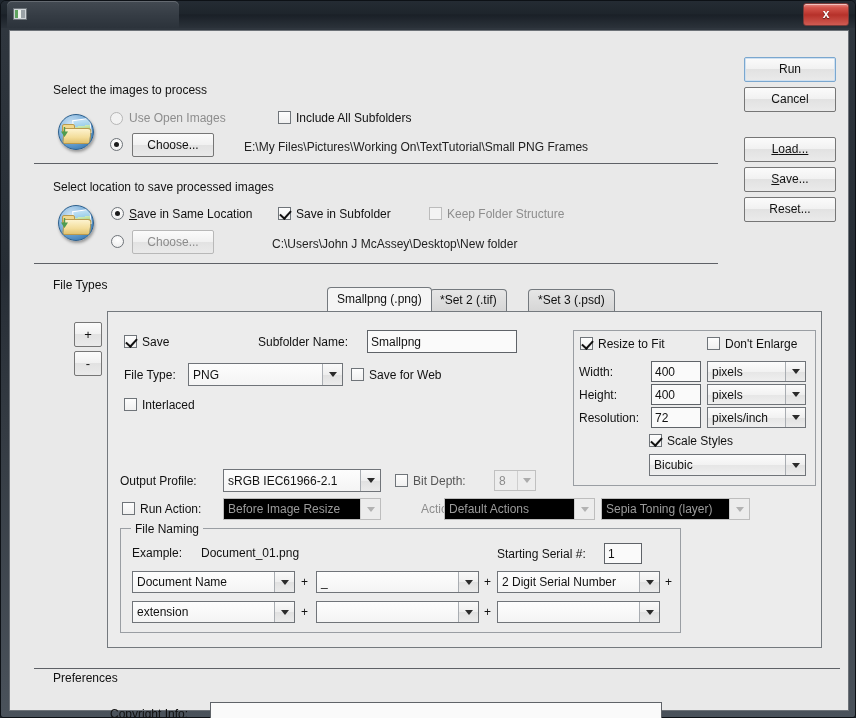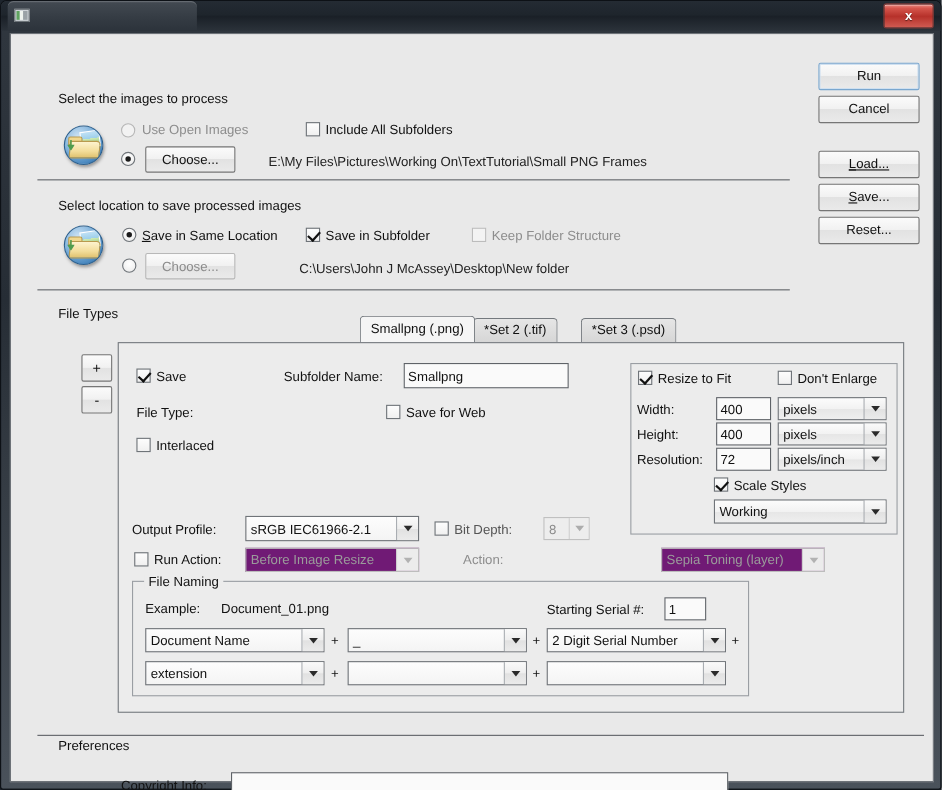--- a/index.html
+++ b/index.html
@@ -92,21 +92,21 @@
   
   .combo{position:absolute;box-sizing:border-box;display:flex;align-items:center;
     background:linear-gradient(to bottom,#fcfcfc 0%,#f2f2f2 50%,#e6e6e6 52%,#efefef 100%);
     border:1px solid #707479;cursor:pointer;}
   .combo .txt{flex:1;padding-left:4px;font-size:12px;color:#111;white-space:nowrap;overflow:hidden;}
   .combo .arw{width:19px;height:100%;border-left:1px solid #a9adb2;
     display:flex;align-items:center;justify-content:center;
     background:linear-gradient(to bottom,#fafafa 0%,#eeeeee 50%,#e1e1e1 52%,#ebebeb 100%);}
   .combo .arw::after{content:"";width:0;height:0;border-left:4px solid transparent;
     border-right:4px solid transparent;border-top:5px solid #2a2a2a;}
-  .combo.dis{border-color:#bdbdbd;background:#701a75;color:#9b9b9b;}
+  .combo.dis{border-color:#bdbdbd;background:#000000;color:#9b9b9b;}
   .combo.dis .txt{color:#9b9b9b;}
   .combo.dis .arw{border-left-color:#cfcfcf;background:#ececec;}
   .combo.dis .arw::after{border-top-color:#b2b2b2;}
   .combo.edit{background:linear-gradient(to bottom,#fdfdfd,#f4f4f4);}
   .spin{position:absolute;box-sizing:border-box;display:flex;align-items:center;
     border:1px solid #c0c0c0;background:#ededed;}
   .spin .txt{flex:1;padding-left:4px;font-size:12px;color:#8b8b8b;}
   .spin .arw{width:17px;height:100%;border-left:1px solid #cfcfcf;
     display:flex;align-items:center;justify-content:center;background:#ededed;}
   .spin .arw::after{content:"";width:0;height:0;border-left:4px solid transparent;
@@ -217,20 +217,24 @@
 
     <div class="tabpanel" style="left:97px;top:280px;width:715px;height:337px;"></div>
 
     <div class="chk on" style="left:114px;top:304px;"></div>
     <div class="lbl" style="left:132px;top:304px;">Save</div>
 
     <div class="lbl" style="left:248px;top:304px;">Subfolder Name:</div>
     <input class="inp" style="left: 357px; top: 299px; width: 150px; height: 23px;" value="Smallpng">
 
     <div class="lbl" style="left:114px;top:337px;">File Type:</div>
+    <div class="combo edit" style="left:178px;top:332px;width:155px;height:23px;">
+      <span class="txt">PNG</span>
+      <span class="arw"></span>
+    </div>
 
     <div class="chk" style="left:341px;top:337px;"></div>
     <div class="lbl" style="left:359px;top:337px;">Save for Web</div>
 
     <div class="chk" style="left:114px;top:367px;"></div>
     <div class="lbl" style="left:132px;top:367px;">Interlaced</div>
 
     <div class="groupbox" style="left:563px;top:299px;width:243px;height:156px;"></div>
 
     <div class="chk on" style="left:570px;top:306px;"></div>
@@ -257,21 +261,21 @@
     <input class="inp" style="left: 641px; top: 376px; width: 50px; height: 21px;" value="72">
     <div class="combo" style="left:697px;top:376px;width:99px;height:21px;">
       <span class="txt">pixels/inch</span>
       <span class="arw"></span>
     </div>
 
     <div class="chk on" style="left:639px;top:403px;"></div>
     <div class="lbl" style="left:657px;top:403px;">Scale Styles</div>
 
     <div class="combo" style="left:639px;top:423px;width:157px;height:22px;">
-      <span class="txt">Working</span>
+      <span class="txt">Bicubic</span>
       <span class="arw"></span>
     </div>
 
     <div class="lbl" style="left:110px;top:443px;">Output Profile:</div>
     <div class="combo edit" style="left:213px;top:438px;width:158px;height:23px;">
       <span class="txt">sRGB IEC61966-2.1</span>
       <span class="arw"></span>
     </div>
 
     <div class="chk" style="left:385px;top:443px;"></div>
@@ -282,20 +286,24 @@
     </div>
 
     <div class="chk" style="left:112px;top:471px;"></div>
     <div class="lbl" style="left:130px;top:471px;">Run Action:</div>
     <div class="combo dis" style="left:213px;top:467px;width:158px;height:22px;">
       <span class="txt">Before Image Resize</span>
       <span class="arw"></span>
     </div>
 
     <div class="lbl dim" style="left:411px;top:471px;">Action:</div>
+    <div class="combo dis" style="left:434px;top:467px;width:151px;height:22px;">
+      <span class="txt">Default Actions</span>
+      <span class="arw"></span>
+    </div>
     <div class="combo dis" style="left:591px;top:467px;width:149px;height:22px;">
       <span class="txt">Sepia Toning (layer)</span>
       <span class="arw"></span>
     </div>
 
     <div class="groupbox" style="left:110px;top:497px;width:561px;height:105px;"></div>
     <div class="group-title" style="left:121px;top:491px;">File Naming</div>
 
     <div class="lbl" style="left:122px;top:515px;">Example:</div>
     <div class="lbl" style="left:191px;top:515px;">Document_01.png</div>

